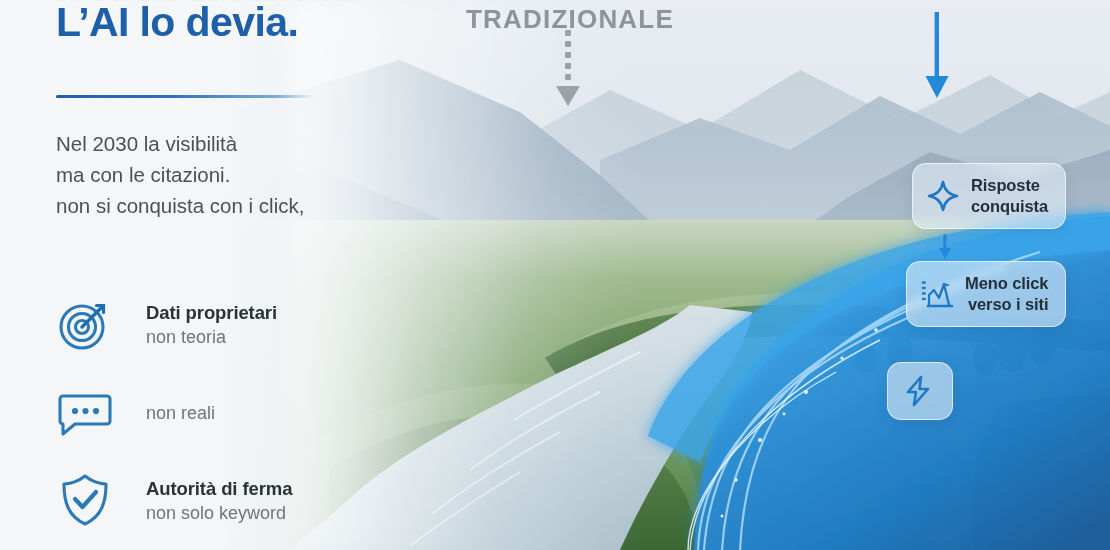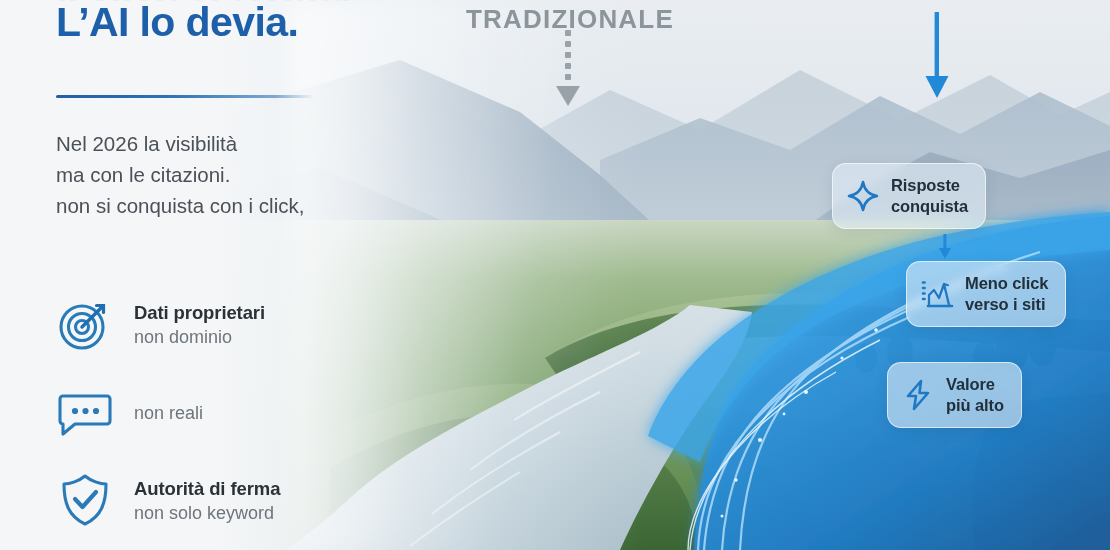--- a/index.html
+++ b/index.html
@@ -79,21 +79,21 @@
     border-radius:2px;
   }
 
   .subcopy {
     position:absolute; left:56px; top:128px; width:300px;
     font-size:20.5px; line-height:1.52; color:#4a5157; font-weight:400;
   }
 
   
   .features { position:absolute; left:56px; top:280px; width:310px; }
-  .feature { display:flex; align-items:center; gap:20px; height:88px; }
+  .feature { display:flex; align-items:center; gap:32px; height:88px; }
   .feature .ficon { width:58px; height:58px; flex:0 0 58px; display:flex; align-items:center; justify-content:center; }
   .feature .ftext { padding-top:2px; }
   .feature .ftitle { font-size:18.5px; font-weight:bold; color:#2b3237; line-height:1.28; letter-spacing:-0.1px; }
   .feature .fsub   { font-size:18px; color:#6e757b; line-height:1.3; margin-top:1px; }
 
   
   .anno { position:absolute; z-index:28; text-align:center; }
   .anno-label { font-weight:bold; letter-spacing:1.2px; line-height:1.06; }
 
   .anno-trad { left:432px; top:-22px; width:276px; }
@@ -112,22 +112,22 @@
     padding:11px 17px 11px 13px;
     background:rgba(226,238,248,0.60);
     border:1px solid rgba(255,255,255,0.62);
     border-radius:14px;
     backdrop-filter:blur(4px);
     box-shadow:0 3px 14px rgba(20,50,80,0.10);
   }
   .card .cicon { width:34px; height:34px; flex:0 0 34px; display:flex; align-items:center; justify-content:center; }
   .card .ctext { font-size:16.5px; font-weight:bold; color:#22303c; line-height:1.28; white-space:nowrap; letter-spacing:-0.1px; }
 
-  .card-1 { left:832px; top:163px; }
-  .card-2 { left:906px; top:261px; }
+  .card-1 { left:912px; top:163px; }
+  .card-2 { left:906px; top:261px;text-align:right; }
   .card-3 { left:887px; top:362px; }
 
   .card-link { position:absolute; left:938px; top:234px; z-index:31; }
 
   svg { overflow:visible; }
 </style>
 </head>
 <body>
 
 <div id="stage">
@@ -285,40 +285,40 @@
 
   <div class="left-panel">
 
     <div class="headline-ghost">Il click si ferma.</div>
 
     <div class="headline">L’AI lo devia.</div>
 
     <div class="divider"></div>
 
     <div class="subcopy">
-      <div>Nel 2026 la visibilità</div>
+      <div>Nel 2030 la visibilità</div>
       <div>ma con le citazioni.</div>
       <div>non si conquista con i click,</div>
     </div>
 
     <div class="features">
 
       <div class="feature">
         <span class="ficon">
           <svg width="56" height="56" viewBox="0 0 56 56" fill="none" stroke="#2b7ab8" stroke-width="3.1" stroke-linecap="round">
             <circle cx="25" cy="31" r="21"></circle>
             <circle cx="25" cy="31" r="13.5"></circle>
             <circle cx="25" cy="31" r="6.5"></circle>
             <path d="M25,31 L45,11" stroke="#1f6fb0" stroke-width="3.4"></path>
             <path d="M39.5,9.5 L46.5,9.5 L46.5,16.5" stroke="#1f6fb0" stroke-width="3.2" fill="none"></path>
           </svg>
         </span>
         <span class="ftext">
           <span class="ftitle" style="display:block">Dati proprietari</span>
-          <span class="fsub" style="display:block">non dominio</span>
+          <span class="fsub" style="display:block">non teoria</span>
         </span>
       </div>
 
       <div class="feature">
         <span class="ficon">
           <svg width="56" height="52" viewBox="0 0 56 52" fill="none" stroke="#2b7ab8" stroke-width="3.1" stroke-linejoin="round">
             <path d="M6,10 h44 a3,3 0 0 1 3,3 v22 a3,3 0 0 1 -3,3 h-32 l-12,10 v-10 h-0 a3,3 0 0 1 -3,-3 v-22 a3,3 0 0 1 3,-3 z"></path>
             <circle cx="18" cy="25" r="3.1" fill="#2b7ab8" stroke="none"></circle>
             <circle cx="28.5" cy="25" r="3.1" fill="#2b7ab8" stroke="none"></circle>
             <circle cx="39" cy="25" r="3.1" fill="#2b7ab8" stroke="none"></circle>
@@ -405,21 +405,17 @@
         <span style="display:block">verso i siti</span>
       </span>
     </div>
 
     <div class="card card-3">
       <span class="cicon">
         <svg width="30" height="32" viewBox="0 0 30 32" fill="none" stroke="#1f78c4" stroke-width="2.6" stroke-linejoin="round">
           <path d="M18,2 L5,17 L13,17 L11,30 L25,14 L16.5,14 Z"></path>
         </svg>
       </span>
-      <span class="ctext">
-        <span style="display:block">Valore</span>
-        <span style="display:block">più alto</span>
-      </span>
     </div>
 
   </div>
 
 </div>
 
 </body></html>

